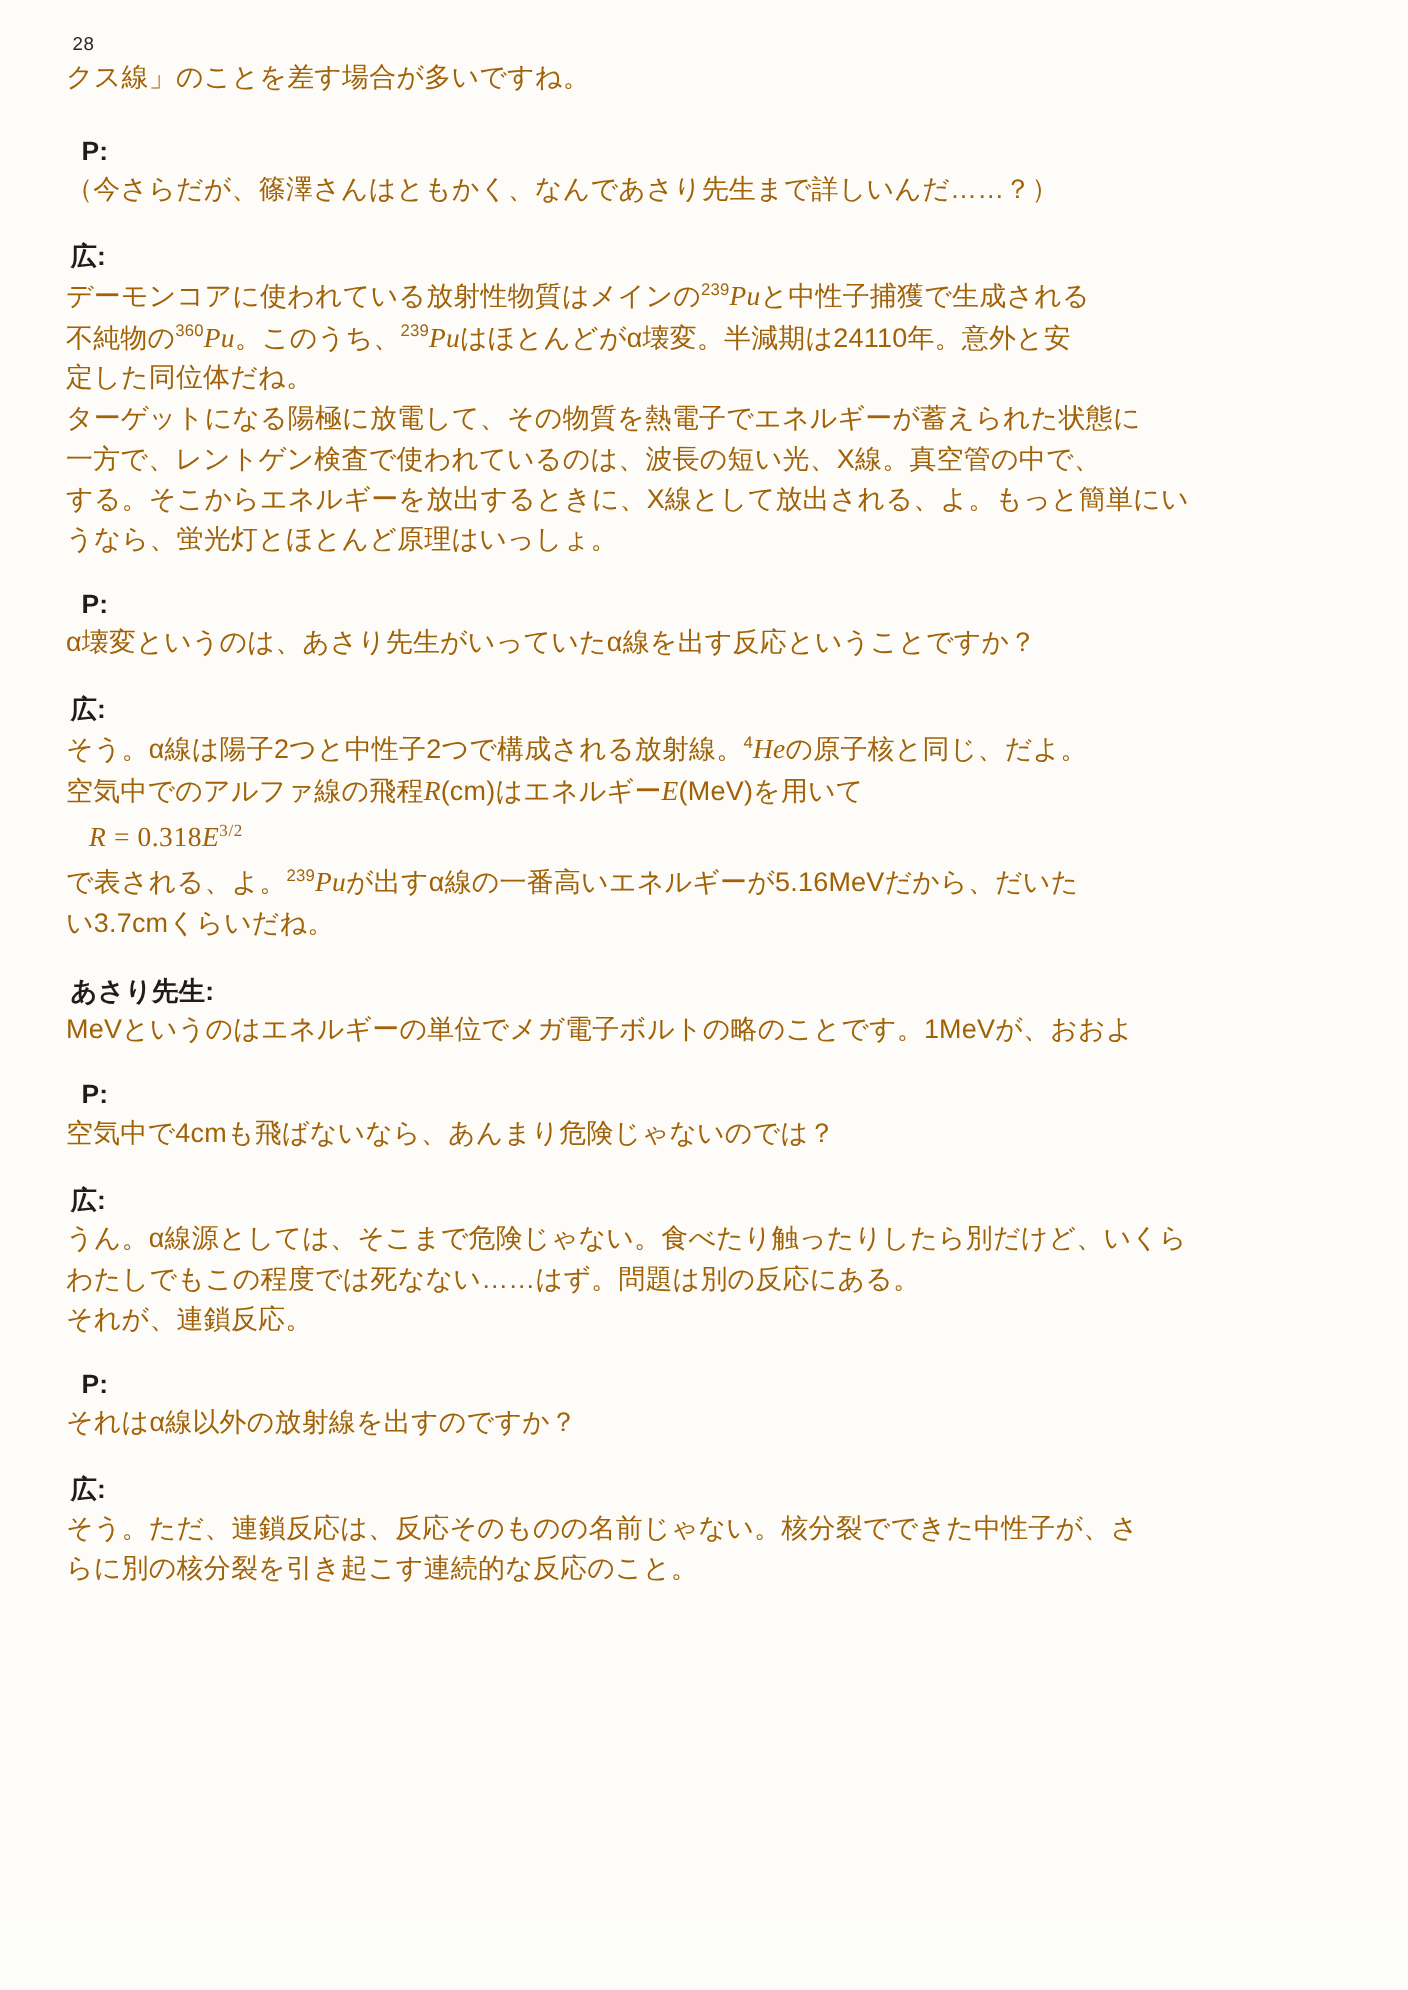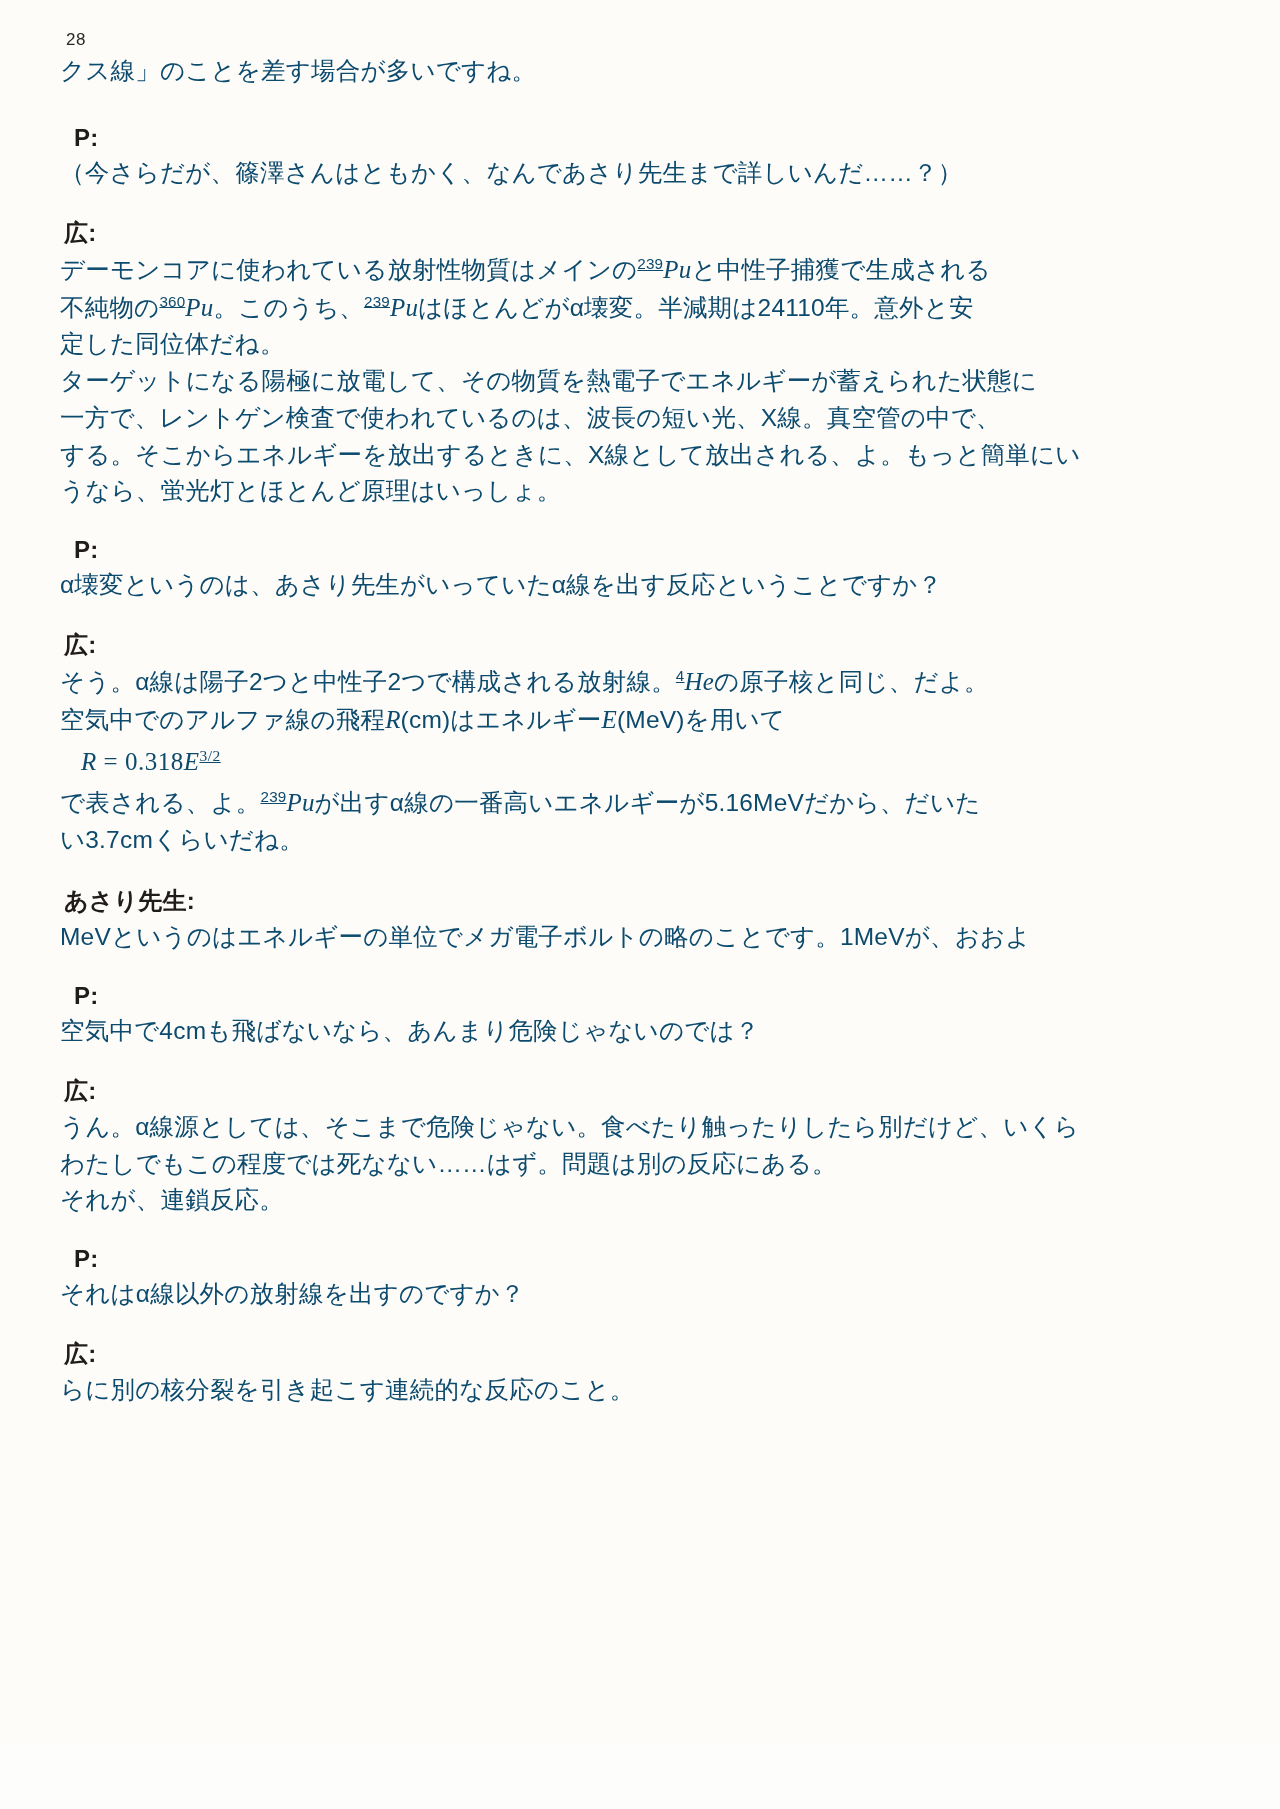--- a/index.html
+++ b/index.html
@@ -28,21 +28,21 @@
   .page-number {
     font-size: 17px;
     color: #2a2724;
     letter-spacing: 0.5px;
     margin: 0 0 2px 6px;
     line-height: 1.2;
   }
   .body-text {
     font-size: 24.5px;
     line-height: 1.52;
-    color: #0c4a6e;
+    color: #a16207;
     letter-spacing: 0.2px;
   }
   .para {
     margin: 0 0 0 0;
   }
   .speaker {
     font-weight: bold;
     font-size: 24px;
     letter-spacing: 0.2px;
     margin: 0 0 2px 4px;
@@ -54,21 +54,20 @@
   .block {
     margin-bottom: 26px;
   }
   .line {
     display: block;
   }
   sup {
     font-size: 0.62em;
     vertical-align: super;
     line-height: 0;
-    text-decoration: underline;
   }
   .mathit {
     font-family: "Liberation Serif", serif;
     font-style: italic;
     font-size: 1.02em;
     text-align: center;
   }
   .formula {
     font-family: "Liberation Serif", serif;
     font-size: 25px;
@@ -148,17 +147,18 @@
   </div>
 
   <div class="block">
     <div class="speaker speaker-indent">P:</div>
     <div class="body-text">それはα線以外の放射線を出すのですか？</div>
   </div>
 
   <div class="block">
     <div class="speaker">広:</div>
     <div class="body-text tight">
+      <span class="line">そう。ただ、連鎖反応は、反応そのものの名前じゃない。核分裂でできた中性子が、さ</span>
       <span class="line">らに別の核分裂を引き起こす連続的な反応のこと。</span>
     </div>
   </div>
 
 </div>
 
 </body></html>

